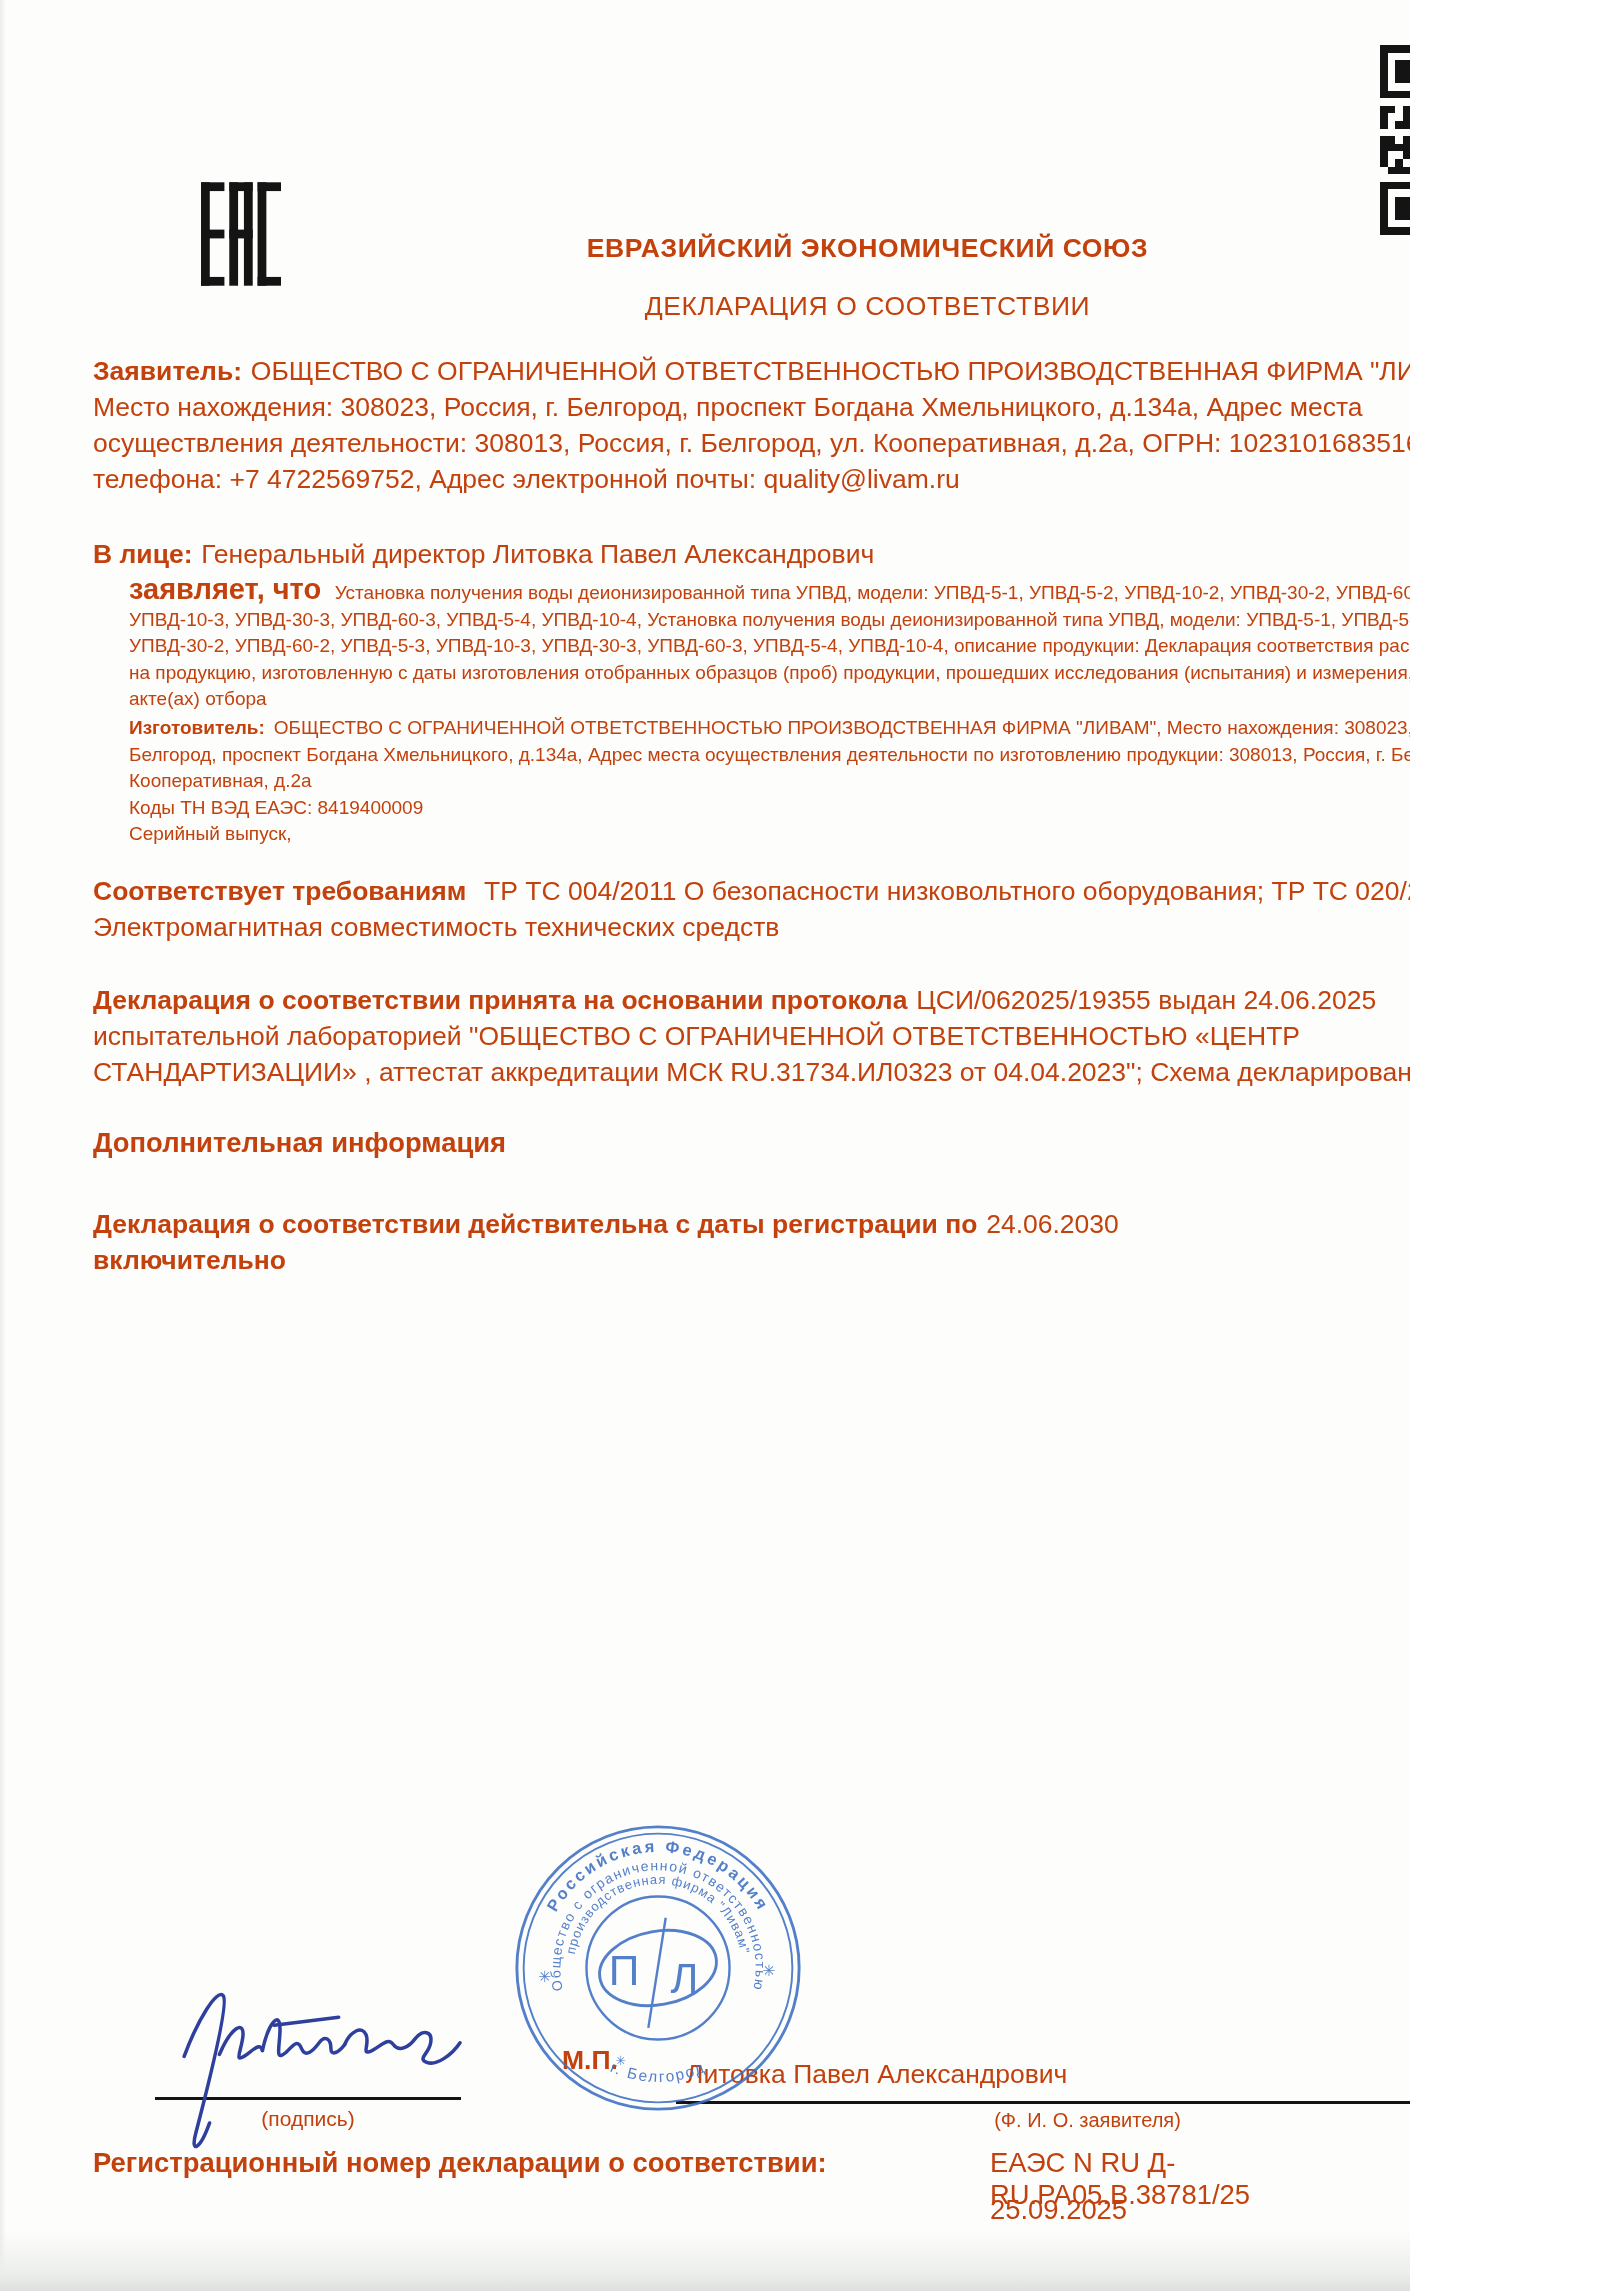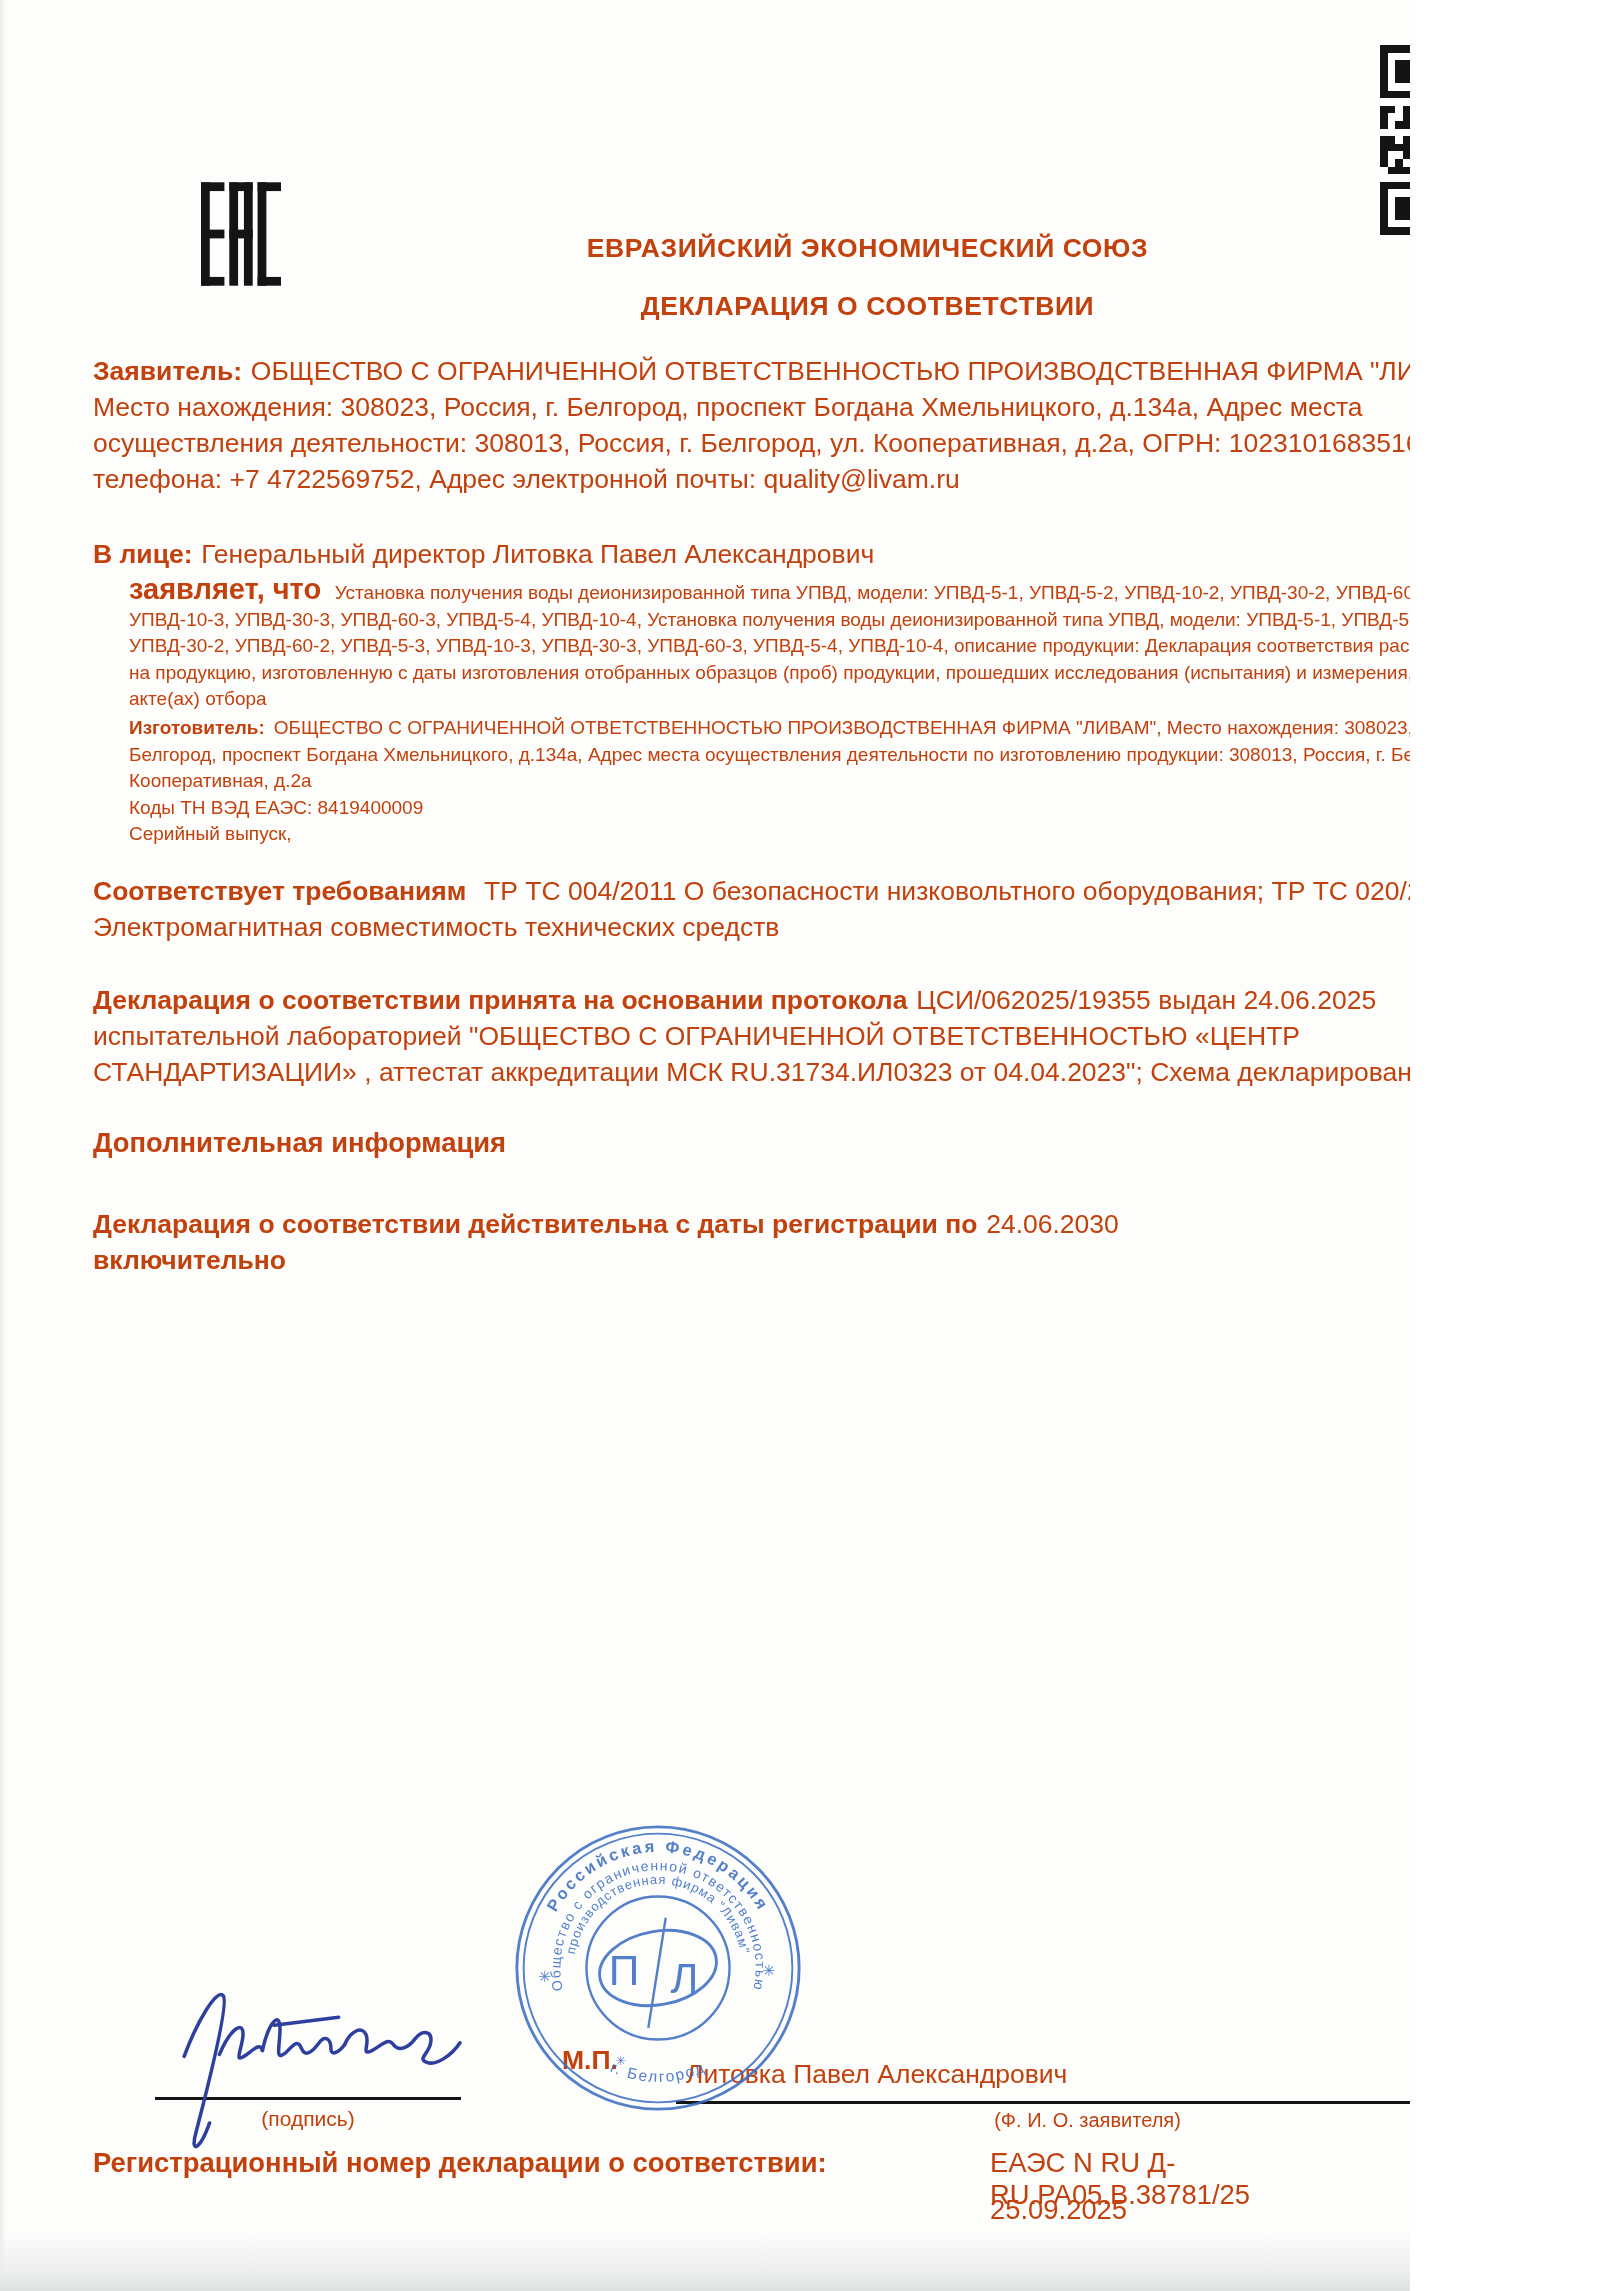--- a/index.html
+++ b/index.html
@@ -11,21 +11,21 @@
     font-family:"Liberation Sans", sans-serif;
     color:#c2410c;
   }
   .abs{position:absolute;}
   
   .eac-logo{left:201px;top:182px;width:80px;height:104px;}
   .qr{left:1380px;top:45px;width:190px;height:190px;}
   .union-title{left:211px;top:233px;width:1313px;text-align:center;
     font-size:26.5px;font-weight:bold;letter-spacing:0.6px;}
   .doc-title{left:211px;top:291px;width:1313px;text-align:center;
-    font-size:26.5px;font-weight:bold;letter-spacing:0.6px;}
+    font-size:26.5px;font-weight:normal;letter-spacing:0.6px;}
   
   .col{left:93px;width:1436px;}
   .body-text{font-size:26.5px;line-height:36px;}
   .small-text{font-size:19px;line-height:26.5px;margin-left:36px;}
   .lbl{font-weight:bold;margin-right:8.8px;}
   .biglbl{font-size:29px;font-weight:bold;margin-right:13.7px;}
   .applicant{top:353px;}
   .person{top:536px;}
   .declares{top:576px;}
   .manufacturer{top:715px;}

